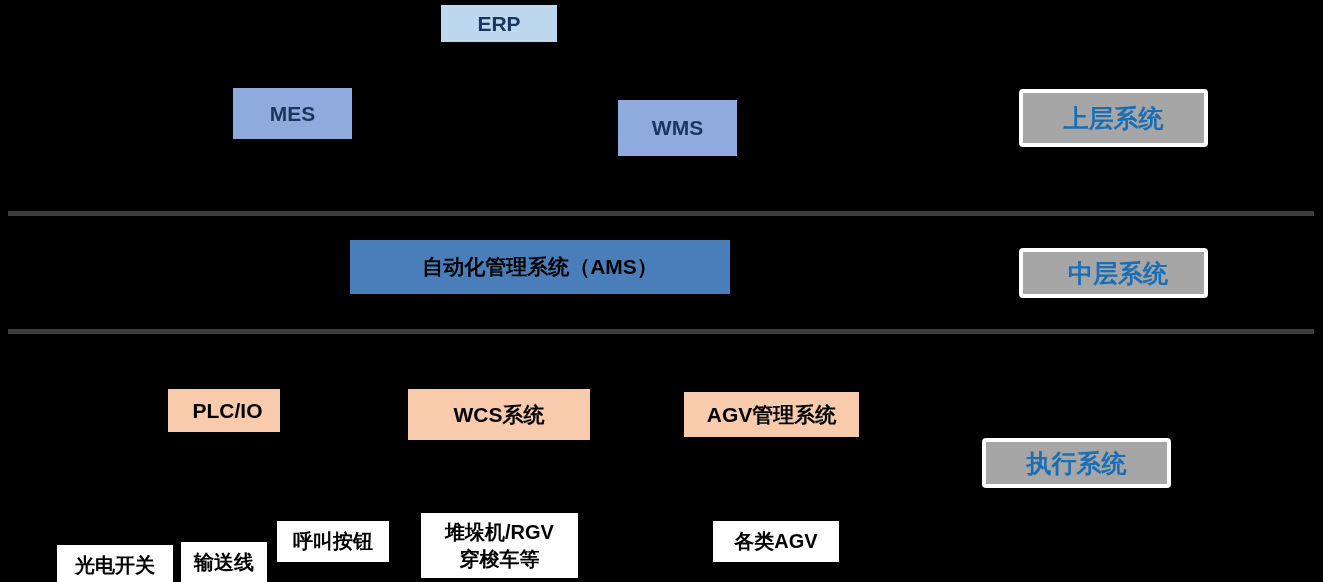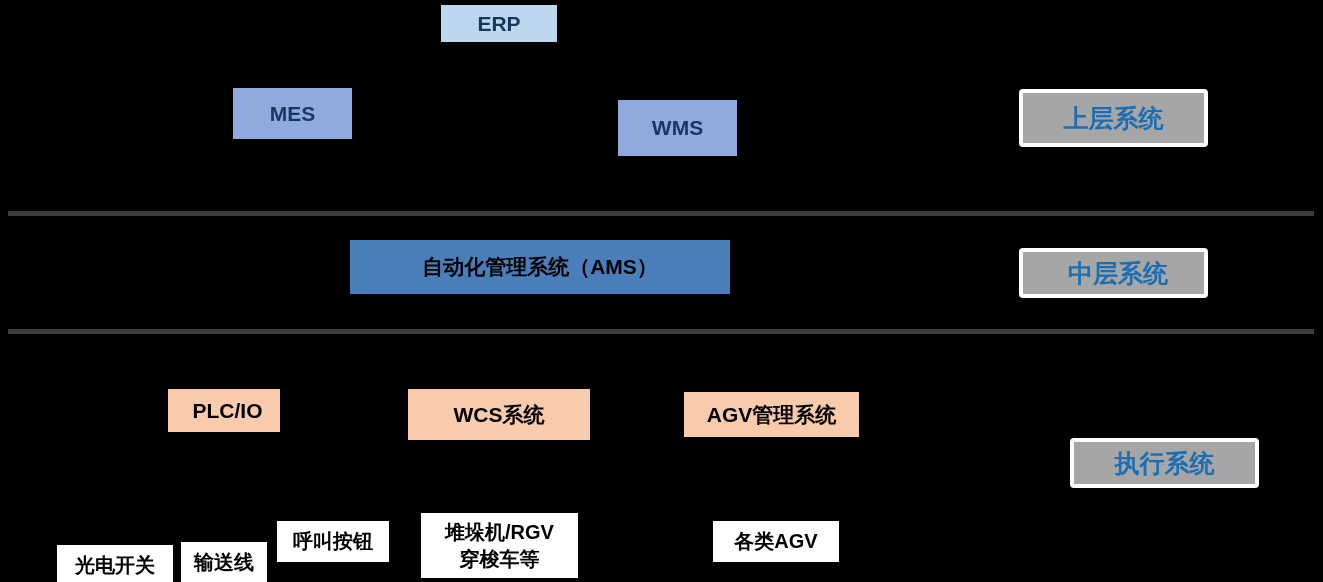--- a/index.html
+++ b/index.html
@@ -49,21 +49,21 @@
     background: #A6A6A6;
     border: 4px solid #FFFFFF;
     border-radius: 4px;
     font-weight: bold;
     font-size: 25px;
     color: #1C6EB4;
     box-shadow: 2px 3px 4px rgba(0,0,0,0.55);
   }
   .layer-upper     { left: 1019px; top: 89px;  width: 189px; height: 58px; }
   .layer-middle    { left: 1019px; top: 248px; width: 189px; height: 50px; padding-left: 9px; }
-  .layer-execution { left: 1070px; top: 438px; width: 189px; height: 50px; }
+  .layer-execution { left: 982px; top: 438px; width: 189px; height: 50px; }
   
   .divider {
     position: absolute;
     left: 8px;
     width: 1306px;
     height: 5px;
     background: #3d3d3d;
   }
   .divider-1 { top: 211px; }
   .divider-2 { top: 329px; }

